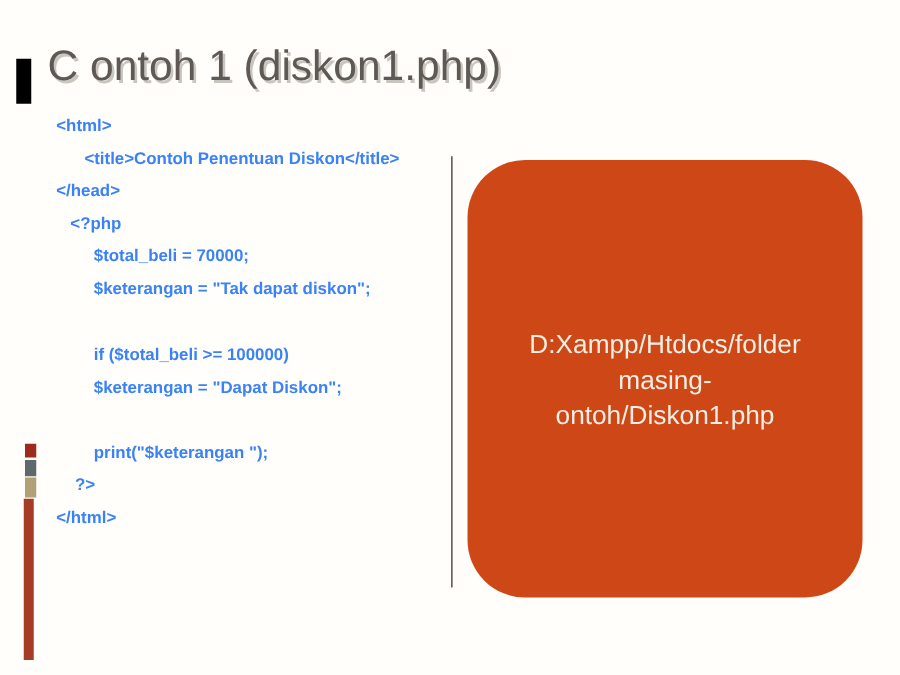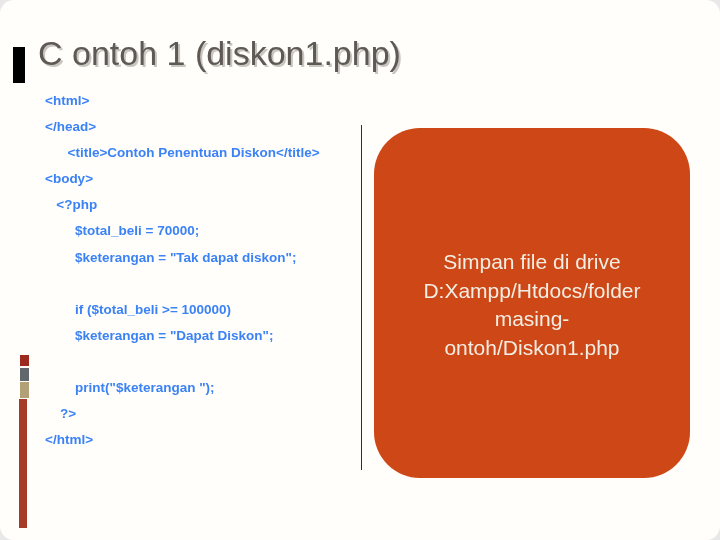--- a/index.html
+++ b/index.html
@@ -7,21 +7,20 @@
     font-family: "Liberation Sans", sans-serif;
     background: #e8e8e8;
   }
   .slide {
     position: relative;
     width: 720px;
     height: 540px;
     background: #fffefa;
     overflow: hidden;
     margin: 0 auto;
-    border-radius: 14px;
   }
   
   .title-bullet {
     position: absolute;
     left: 13px; top: 47px;
     width: 12px; height: 36px;
     background: #000000;
   }
   .slide-title {
     position: absolute;
@@ -86,39 +85,37 @@
 </head>
 <body>
 
 <div class="slide">
 
   <div class="title-bullet"></div>
   <div class="slide-title">C ontoh 1 (diskon1.php)</div>
 
   <div class="code-block">
     <div class="code-line">&lt;html&gt;</div>
+    <div class="code-line">      &lt;title&gt;Contoh Penentuan Diskon&lt;/title&gt;</div>
     <div class="code-line">&lt;/head&gt;</div>
-    <div class="code-line">      &lt;title&gt;Contoh Penentuan Diskon&lt;/title&gt;</div>
-    <div class="code-line">&lt;body&gt;</div>
     <div class="code-line">   &lt;?php</div>
     <div class="code-line">        $total_beli = 70000;</div>
     <div class="code-line">        $keterangan = "Tak dapat diskon";</div>
     <div class="code-line"></div>
     <div class="code-line">        if ($total_beli &gt;= 100000)</div>
     <div class="code-line">        $keterangan = "Dapat Diskon";</div>
     <div class="code-line"></div>
     <div class="code-line">        print("$keterangan ");</div>
     <div class="code-line">    ?&gt;</div>
     <div class="code-line">&lt;/html&gt;</div>
   </div>
 
   <div class="divider-line"></div>
 
   <div class="note-box">
-    <div class="note-line">Simpan file di drive</div>
     <div class="note-line">D:Xampp/Htdocs/folder</div>
     <div class="note-line">masing-</div>
     <div class="note-line">ontoh/Diskon1.php</div>
   </div>
 
   <div class="decor-square-red"></div>
   <div class="decor-square-gray"></div>
   <div class="decor-square-tan"></div>
   <div class="decor-bar-red"></div>
 

